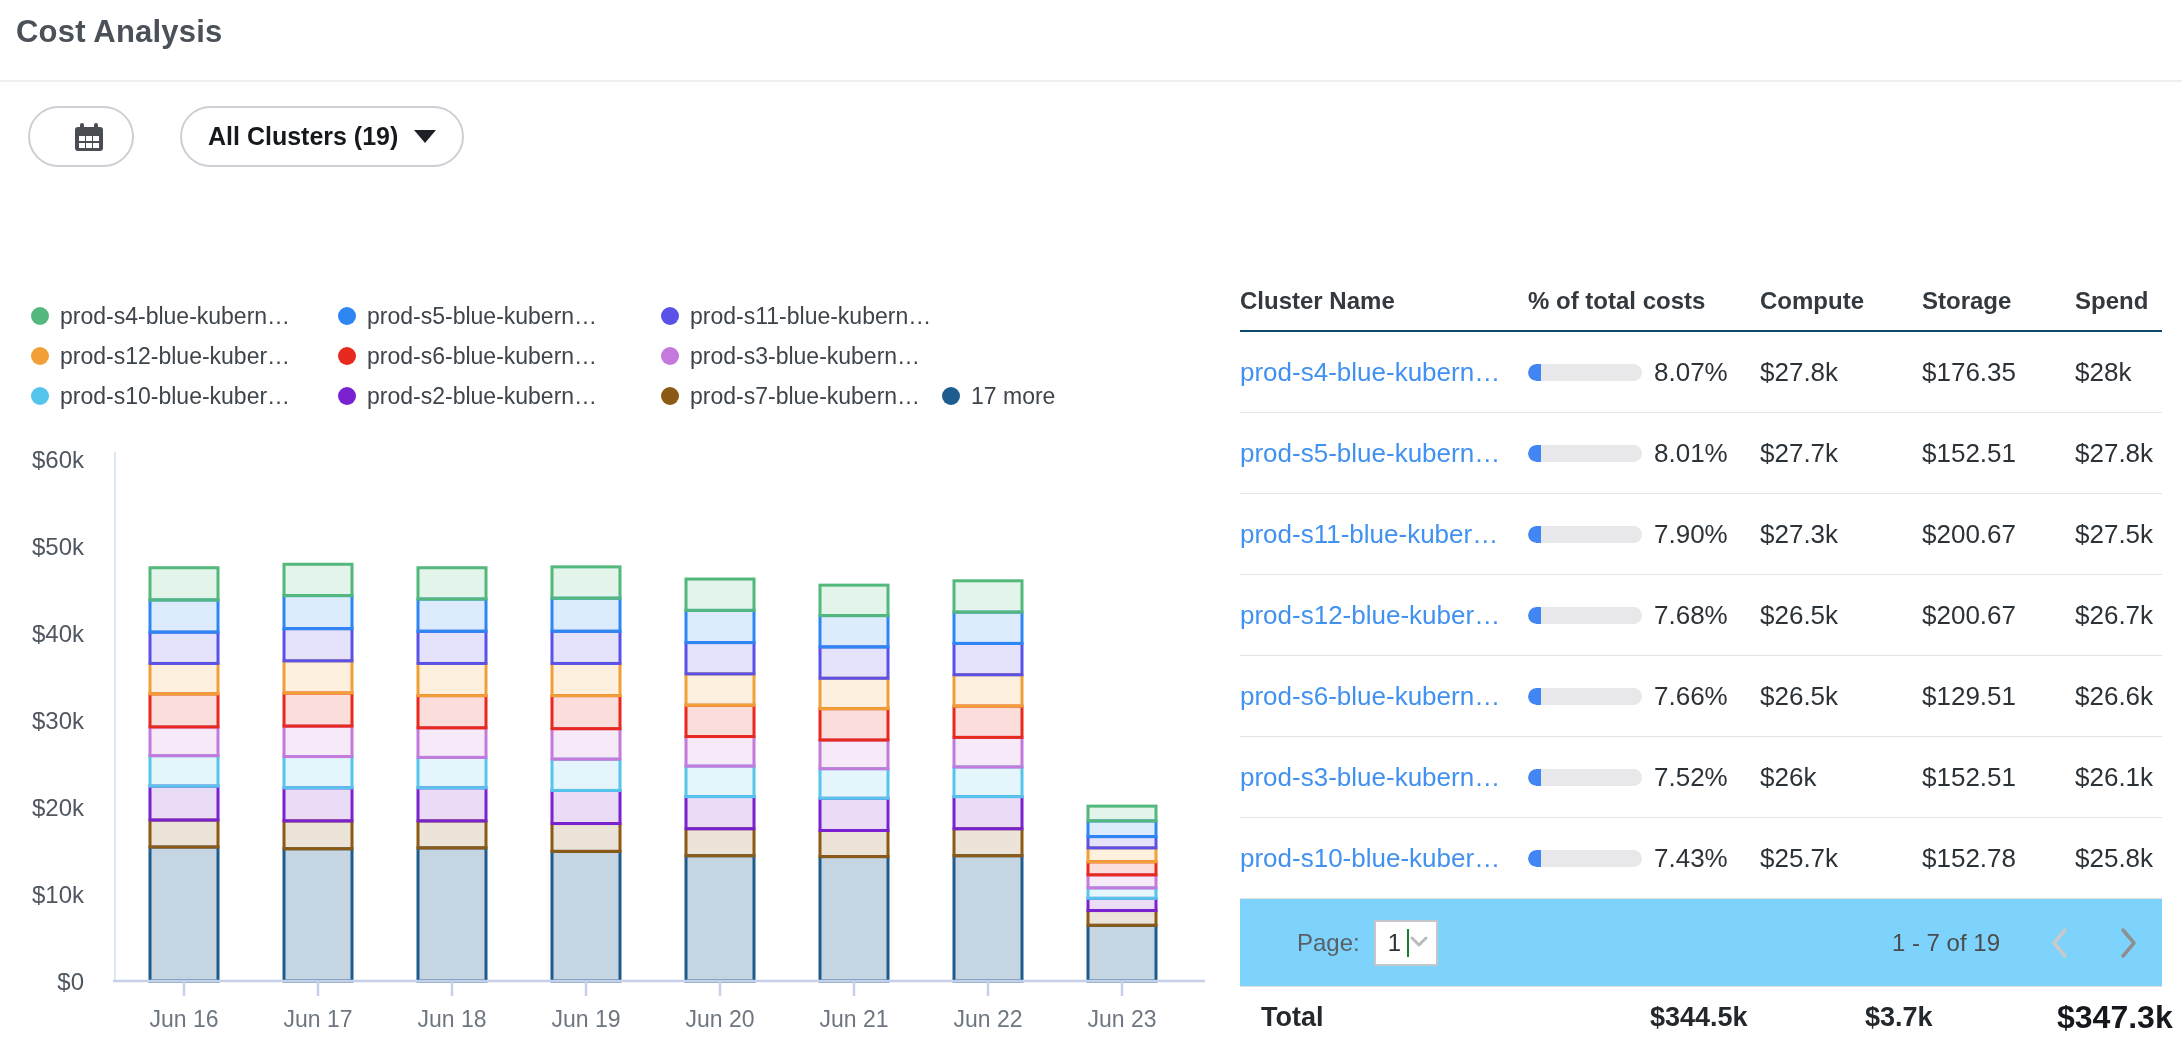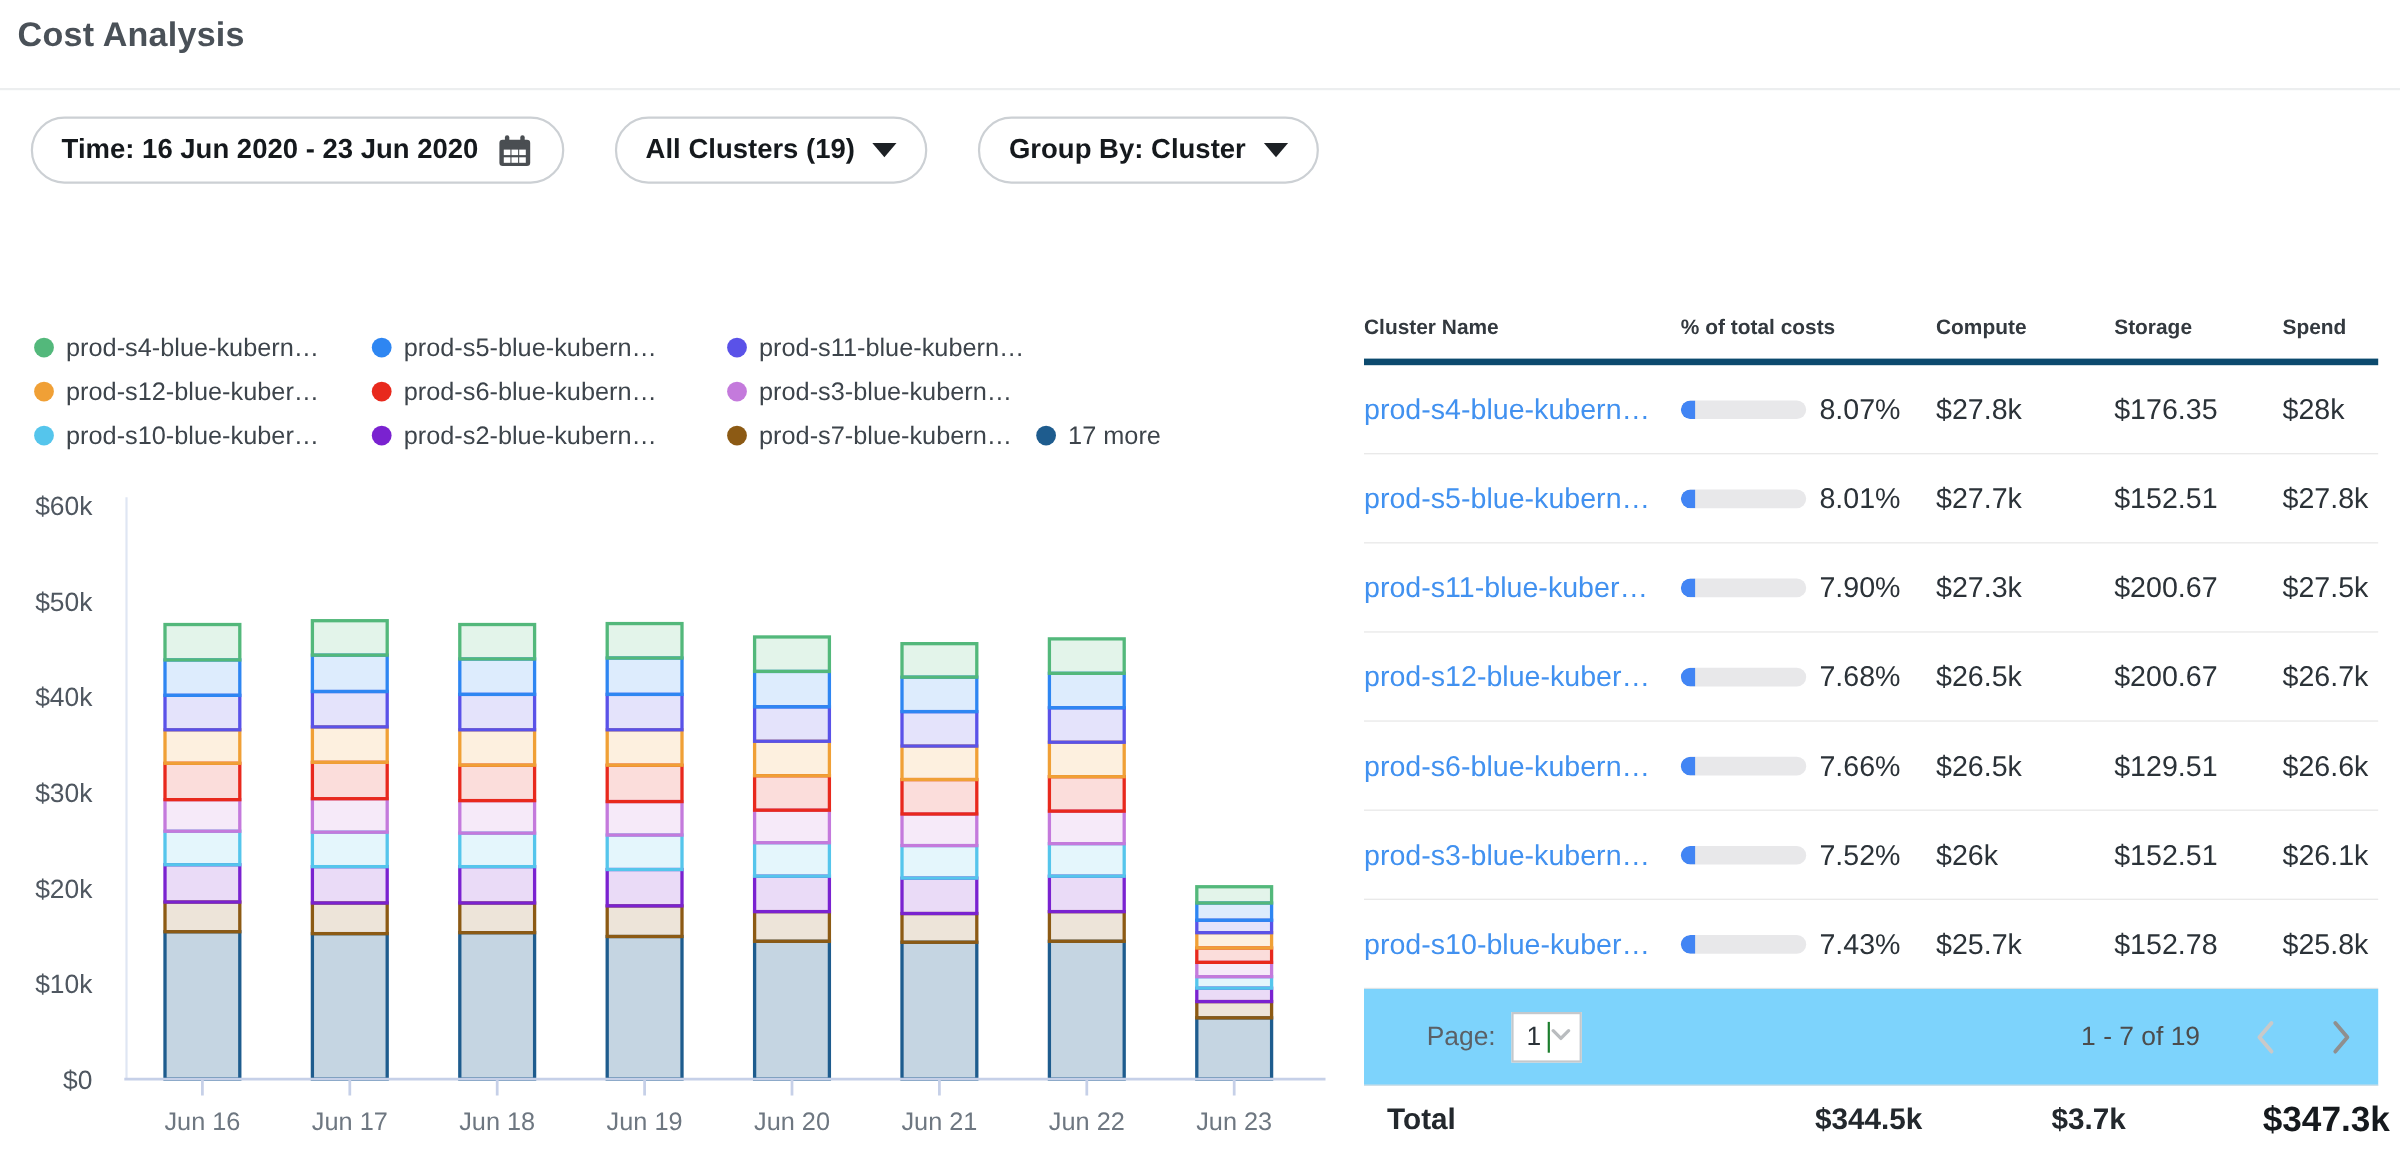--- a/index.html
+++ b/index.html
@@ -29,21 +29,21 @@
   .legend-dot { width:18px; height:18px; border-radius:50%; margin-right:11px; flex:0 0 auto; }
 
   
   .chart-wrap { position:absolute; left:0; top:430px; width:1220px; height:622px; }
   .ylabel { font-size:24px; fill:#4f5760; font-family:"Liberation Sans","DejaVu Sans",sans-serif; }
   .xlabel { font-size:23px; fill:#6e7781; font-family:"Liberation Sans","DejaVu Sans",sans-serif; }
 
   
   .table-panel { position:absolute; left:1240px; top:272px; width:922px; }
   .thead { display:grid; grid-template-columns:288px 232px 162px 153px 1fr; align-items:center; height:60px;
-           border-bottom:6px solid #0c4a6e; font-size:19px; font-weight:700; color:#33393f; }
+           border-bottom:2px solid #0c4a6e; font-size:24px; font-weight:700; color:#33393f; }
   .trow { display:grid; grid-template-columns:288px 232px 162px 153px 1fr; align-items:center; height:81px;
           border-bottom:1px solid #e4e4e4; font-size:26px; color:#2b3238; }
   .cluster-link { color:#4191f0; text-decoration:none; cursor:pointer; overflow:hidden; white-space:nowrap; padding-right:18px; }
   .pct-cell { display:flex; align-items:center; }
   .pct-track { width:114px; height:17px; background:#e8e8ea; border-radius:9px; overflow:hidden; margin-right:12px; flex:0 0 auto; }
   .pct-fill { height:100%; background:#4285f4; border-radius:9px 0 0 9px; }
 
   
   .pager { display:flex; align-items:center; height:88px; background:#7dd3fc;
            border-bottom:1px solid #e0e0e0; padding-left:57px; padding-right:22px; }
@@ -65,41 +65,36 @@
 </head>
 <body>
 
 <div class="app">
 
   <div class="page-title">Cost Analysis</div>
   <div class="header-divider"></div>
 
   <div class="filters">
     <div class="pill">
-      <span>Time: 16 Jun 2020 - 23 Jun 2020</span>
       <span class="cal">
         <svg width="34" height="34" viewBox="0 0 34 34">
           <rect x="3" y="7" width="28" height="24" rx="3" fill="#4a4e52"></rect>
           <rect x="8" y="3" width="4" height="8" rx="2" fill="#4a4e52"></rect>
           <rect x="22" y="3" width="4" height="8" rx="2" fill="#4a4e52"></rect>
           <rect x="7" y="16" width="6" height="5" fill="#fff"></rect>
           <rect x="14" y="16" width="6" height="5" fill="#fff"></rect>
           <rect x="21" y="16" width="6" height="5" fill="#fff"></rect>
           <rect x="7" y="23" width="6" height="5" fill="#fff"></rect>
           <rect x="14" y="23" width="6" height="5" fill="#fff"></rect>
           <rect x="21" y="23" width="6" height="5" fill="#fff"></rect>
         </svg>
       </span>
     </div>
     <div class="pill">
       <span>All Clusters (19)</span>
-      <span class="caret"></span>
-    </div>
-    <div class="pill">
-      <span>Group By: Cluster</span>
       <span class="caret"></span>
     </div>
   </div>
 
   <div class="legend" id="legend">
       <div class="legend-row">
         <div class="legend-item">
           <span class="legend-dot" style="background: rgb(83, 184, 123);"></span>
           <span>prod-s4-blue-kubern…</span>
         </div>

